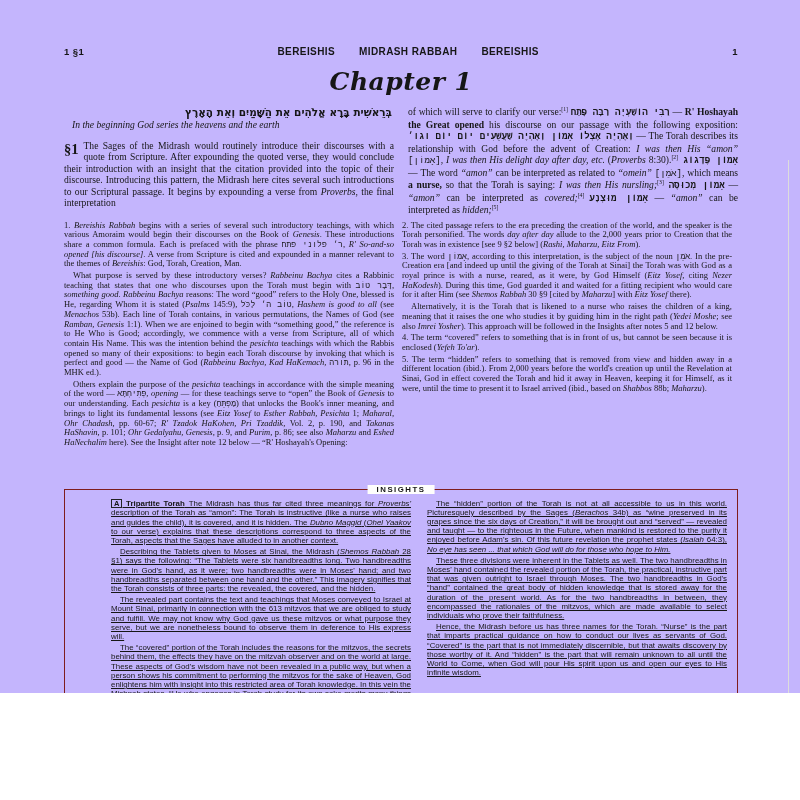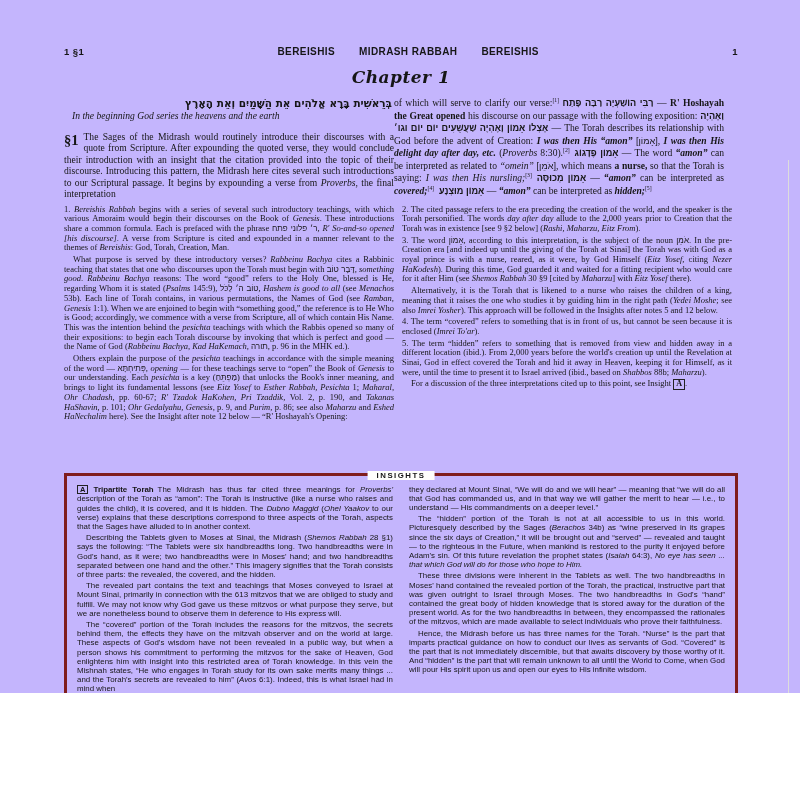--- a/index.html
+++ b/index.html
@@ -15,26 +15,26 @@
     display:flex; justify-content:space-between; align-items:baseline;
     font-family:"Liberation Sans", sans-serif; font-weight:bold;
     font-size:10px; letter-spacing:0.4px;
   }
   .rh-center { display:flex; gap:24px; }
   .rh-side { font-size:9.5px; }
 
   .chapter-title {
     margin:10px 0 0; text-align:center;
     font-family:"DejaVu Serif", serif; font-style:italic; font-weight:bold;
-    font-size:17px; letter-spacing:0.5px;
+    font-size:25px; letter-spacing:0.5px;
   }
 
   
   .main-cols { display:flex; margin-top:10px; text-align:justify;
-               font-size:9.6px; line-height:11.5px; }
+               font-size:9.6px; line-height:11.5px;justify-content:space-between; }
   .mcol { width:330px; }
   .verse-block { margin-bottom:9px; }
   .verse-hebrew { font-family:"DejaVu Sans", sans-serif; direction:rtl;
                   font-weight:bold; font-size:10.5px; text-align:right;
                   padding-right:2px; line-height:13px; }
   .verse-english { font-style:italic; text-align:left; padding-left:8px; }
   .verse-ref { text-align:left; padding-left:8px; }
   .secmark { float:left; font-weight:bold; font-size:14.5px; line-height:1;
              padding:2px 5px 0 0; }
 
@@ -42,39 +42,39 @@
   .divider { display:flex; align-items:center; margin-top:6px; }
   .divider::before, .divider::after { content:""; flex:1; border-top:1px solid #4a4a4a; }
   .divider-label { padding:0 12px; font-size:8.5px; font-weight:bold; letter-spacing:3px; }
 
   
   .notes-cols { display:flex; gap:8px; margin-top:5px; height:264px; overflow:hidden;
                 text-align:justify; font-size:8.5px; line-height:9.7px; }
   .ncol { width:330px; }
 
   
-  .insights-box { position:relative; border:3px solid #7f1d1d; margin-top:4px;
-                  padding:9px 10px 7px; }
+  .insights-box { position:relative; border:1px solid #7f1d1d; margin-top:4px;
+                  padding:9px 10px 7px;text-decoration:underline; }
   .insights-label { position:absolute; top:-5px; left:50%; transform:translateX(-50%);
                     background:#fefefc; padding:0 9px;
                     font-family:"Liberation Sans", sans-serif; font-weight:bold;
                     font-size:7.8px; letter-spacing:1.5px; }
   .insights-cols { display:flex; gap:16px; text-align:justify;
                    font-family:"Liberation Sans", sans-serif;
-                   font-size:7.9px; line-height:9.2px; }
+                   font-size:7.9px; line-height:9.2px;margin-left:36px; }
   .icol { width:318px; }
 
   
   .para { margin:0; }
   .para + .para { margin-top:2px; }
   .ind { text-indent:9px; }
   span.b  { font-weight:bold; }
   span.i  { font-style:italic; }
-  span.bi { font-weight:bold; font-style:italic; }
-  span.h, span.hb { font-family:Liberation Sans, sans-serif; font-size:0.95em;
+  span.bi { font-weight:normal; font-style:italic; }
+  span.h, span.hb { font-family:Liberation Mono, monospace; font-size:0.95em;
                     direction:rtl; unicode-bidi:isolate; }
   span.hb { font-weight:bold; }
   span.sup { font-size:0.6em; vertical-align:super; line-height:0; }
   span.box { display:inline-block; border:1px solid #222; font-weight:bold;
              padding:0 2px; line-height:1.05; font-size:0.95em; text-indent:0; }
 
   .page-edge { position:absolute; right:11px; top:160px; bottom:0; width:1px;
                background:#dddddb; }
 </style>
 </head>
@@ -112,37 +112,35 @@
     <div class="notes-cols">
       <div class="ncol">
           <p class="para"><span>1. </span><span class="i">Bereishis Rabbah</span><span> begins with a series of several such introductory teachings, with which various Amoraim would begin their discourses on the Book of </span><span class="i">Genesis</span><span>. These introductions share a common formula. Each is prefaced with the phrase </span><span class="h">ר׳ פלוני פתח</span><span>, </span><span class="i">R' So-and-so opened [his discourse]</span><span>. A verse from Scripture is cited and expounded in a manner relevant to the themes of </span><span class="i">Bereishis</span><span>: God, Torah, Creation, Man.</span></p>
           <p class="para ind"><span>What purpose is served by these introductory verses? </span><span class="i">Rabbeinu Bachya</span><span> cites a Rabbinic teaching that states that one who discourses upon the Torah must begin with </span><span class="h">דָּבָר טוֹב</span><span>, </span><span class="i">something good</span><span>. </span><span class="i">Rabbeinu Bachya</span><span> reasons: The word “good” refers to the Holy One, blessed is He, regarding Whom it is stated (</span><span class="i">Psalms</span><span> 145:9), </span><span class="h">טוֹב ה׳ לַכֹּל</span><span>, </span><span class="i">Hashem is good to all</span><span> (see </span><span class="i">Menachos</span><span> 53b). Each line of Torah contains, in various permutations, the Names of God (see </span><span class="i">Ramban, Genesis</span><span> 1:1). When we are enjoined to begin with “something good,” the reference is to He Who is Good; accordingly, we commence with a verse from Scripture, all of which contain His Name. This was the intention behind the </span><span class="i">pesichta</span><span> teachings with which the Rabbis opened so many of their expositions: to begin each Torah discourse by invoking that which is perfect and good — the Name of God (</span><span class="i">Rabbeinu Bachya, Kad HaKemach, </span><span class="h">תורה</span><span>, p. 96 in the MHK ed.).</span></p>
           <p class="para ind"><span>Others explain the purpose of the </span><span class="i">pesichta</span><span> teachings in accordance with the simple meaning of the word — </span><span class="h">פְּתִיחְתָּא</span><span>, </span><span class="i">opening</span><span> — for these teachings serve to “open” the Book of </span><span class="i">Genesis</span><span> to our understanding. Each </span><span class="i">pesichta</span><span> is a key (</span><span class="h">מַפְתֵּחַ</span><span>) that unlocks the Book's inner meaning, and brings to light its fundamental lessons (see </span><span class="i">Eitz Yosef</span><span> to </span><span class="i">Esther Rabbah, Pesichta</span><span> 1; </span><span class="i">Maharal, Ohr Chadash</span><span>, pp. 60-67; </span><span class="i">R' Tzadok HaKohen, Pri Tzaddik</span><span>, Vol. 2, p. 190, and </span><span class="i">Takanas HaShavin</span><span>, p. 101; </span><span class="i">Ohr Gedalyahu, Genesis</span><span>, p. 9, and </span><span class="i">Purim</span><span>, p. 86; see also </span><span class="i">Maharzu</span><span> and </span><span class="i">Eshed HaNechalim</span><span> here). See the Insight after note 12 below — “R' Hoshayah's Opening:</span></p>
         </div>
       <div class="ncol">
           <p class="para"><span>2. The cited passage refers to the era preceding the creation of the world, and the speaker is the Torah personified. The words </span><span class="i">day after day</span><span> allude to the 2,000 years prior to Creation that the Torah was in existence [see 9 §2 below] (</span><span class="i">Rashi, Maharzu, Eitz From</span><span>).</span></p>
           <p class="para"><span>3. The word </span><span class="h">אָמוֹן</span><span>, according to this interpretation, is the subject of the noun </span><span class="h">אֹמֵן</span><span>. In the pre-Creation era [and indeed up until the giving of the Torah at Sinai] the Torah was with God as a royal prince is with a nurse, reared, as it were, by God Himself (</span><span class="i">Eitz Yosef</span><span>, citing </span><span class="i">Nezer HaKodesh</span><span>). During this time, God guarded it and waited for a fitting recipient who would care for it after Him (see </span><span class="i">Shemos Rabbah</span><span> 30 §9 [cited by </span><span class="i">Maharzu</span><span>] with </span><span class="i">Eitz Yosef</span><span> there).</span></p>
           <p class="para ind"><span>Alternatively, it is the Torah that is likened to a nurse who raises the children of a king, meaning that it raises the one who studies it by guiding him in the right path (</span><span class="i">Yedei Moshe</span><span>; see also </span><span class="i">Imrei Yosher</span><span>). This approach will be followed in the Insights after notes 5 and 12 below.</span></p>
-          <p class="para"><span>4. The term “covered” refers to something that is in front of us, but cannot be seen because it is enclosed (</span><span class="i">Imrei To'ar</span><span>).</span></p>
+          <p class="para"><span>4. The term “covered” refers to something that is in front of us, but cannot be seen because it is enclosed (</span><span class="i">Yefeh To'ar</span><span>).</span></p>
           <p class="para"><span>5. The term “hidden” refers to something that is removed from view and hidden away in a different location (ibid.). From 2,000 years before the world's creation up until the Revelation at Sinai, God in effect covered the Torah and hid it away in Heaven, keeping it for Himself, as it were, until the time to present it to Israel arrived (ibid., based on </span><span class="i">Shabbos</span><span> 88b; </span><span class="i">Maharzu</span><span>).</span></p>
-          <p class="para ind"><span>For a discussion of the three interpretations cited up to this point, see Insight </span><span class="box">A</span><span>.</span></p>
         </div>
     </div>
 
     <div class="insights-box">
       <span class="insights-label">INSIGHTS</span>
       <div class="insights-cols">
         <div class="icol">
             <p class="para"><span class="box">A</span><span class="b"> Tripartite Torah</span><span> The Midrash has thus far cited three meanings for </span><span class="i">Proverbs'</span><span> description of the Torah as “amon”: The Torah is instructive (like a nurse who raises and guides the child), it is covered, and it is hidden. The </span><span class="i">Dubno Maggid</span><span> (</span><span class="i">Ohel Yaakov</span><span> to our verse) explains that these descriptions correspond to three aspects of the Torah, aspects that the Sages have alluded to in another context.</span></p>
             <p class="para ind"><span>Describing the Tablets given to Moses at Sinai, the Midrash (</span><span class="i">Shemos Rabbah</span><span> 28 §1) says the following: “The Tablets were six handbreadths long. Two handbreadths were in God's hand, as it were; two handbreadths were in Moses' hand; and two handbreadths separated between one hand and the other.” This imagery signifies that the Torah consists of three parts: the revealed, the covered, and the hidden.</span></p>
             <p class="para ind"><span>The revealed part contains the text and teachings that Moses conveyed to Israel at Mount Sinai, primarily in connection with the 613 mitzvos that we are obliged to study and fulfill. We may not know why God gave us these mitzvos or what purpose they serve, but we are nonetheless bound to observe them in deference to His express will.</span></p>
             <p class="para ind"><span>The “covered” portion of the Torah includes the reasons for the mitzvos, the secrets behind them, the effects they have on the mitzvah observer and on the world at large. These aspects of God's wisdom have not been revealed in a public way, but when a person shows his commitment to performing the mitzvos for the sake of Heaven, God enlightens him with insight into this restricted area of Torah knowledge. In this vein the Mishnah states, “He who engages in Torah study for its own sake merits many things ... and the Torah's secrets are revealed to him” (</span><span class="i">Avos</span><span> 6:1). Indeed, this is what Israel had in mind when</span></p>
           </div>
         <div class="icol">
-            <p class="para"><span>they declared at Mount Sinai, “We will do and we will hear” — meaning that “we will do all that God has commanded us, and in that way we will gather the merit to hear — i.e., to understand — His commandments on a deeper level.”</span></p>
             <p class="para ind"><span>The “hidden” portion of the Torah is not at all accessible to us in this world. Picturesquely described by the Sages (</span><span class="i">Berachos</span><span> 34b) as “wine preserved in its grapes since the six days of Creation,” it will be brought out and “served” — revealed and taught — to the righteous in the Future, when mankind is restored to the purity it enjoyed before Adam's sin. Of this future revelation the prophet states (</span><span class="i">Isaiah</span><span> 64:3), </span><span class="i">No eye has seen ... that which God will do for those who hope to Him.</span></p>
             <p class="para ind"><span>These three divisions were inherent in the Tablets as well. The two handbreadths in Moses' hand contained the revealed portion of the Torah, the practical, instructive part that was given outright to Israel through Moses. The two handbreadths in God's “hand” contained the great body of hidden knowledge that is stored away for the duration of the present world. As for the two handbreadths in between, they encompassed the rationales of the mitzvos, which are made available to select individuals who prove their faithfulness.</span></p>
             <p class="para ind"><span>Hence, the Midrash before us has three names for the Torah. “Nurse” is the part that imparts practical guidance on how to conduct our lives as servants of God. “Covered” is the part that is not immediately discernible, but that awaits discovery by those worthy of it. And “hidden” is the part that will remain unknown to all until the World to Come, when God will pour His spirit upon us and open our eyes to His infinite wisdom.</span></p>
           </div>
       </div>
     </div>
 
   </div>
   <div class="page-edge"></div>
 </div>

